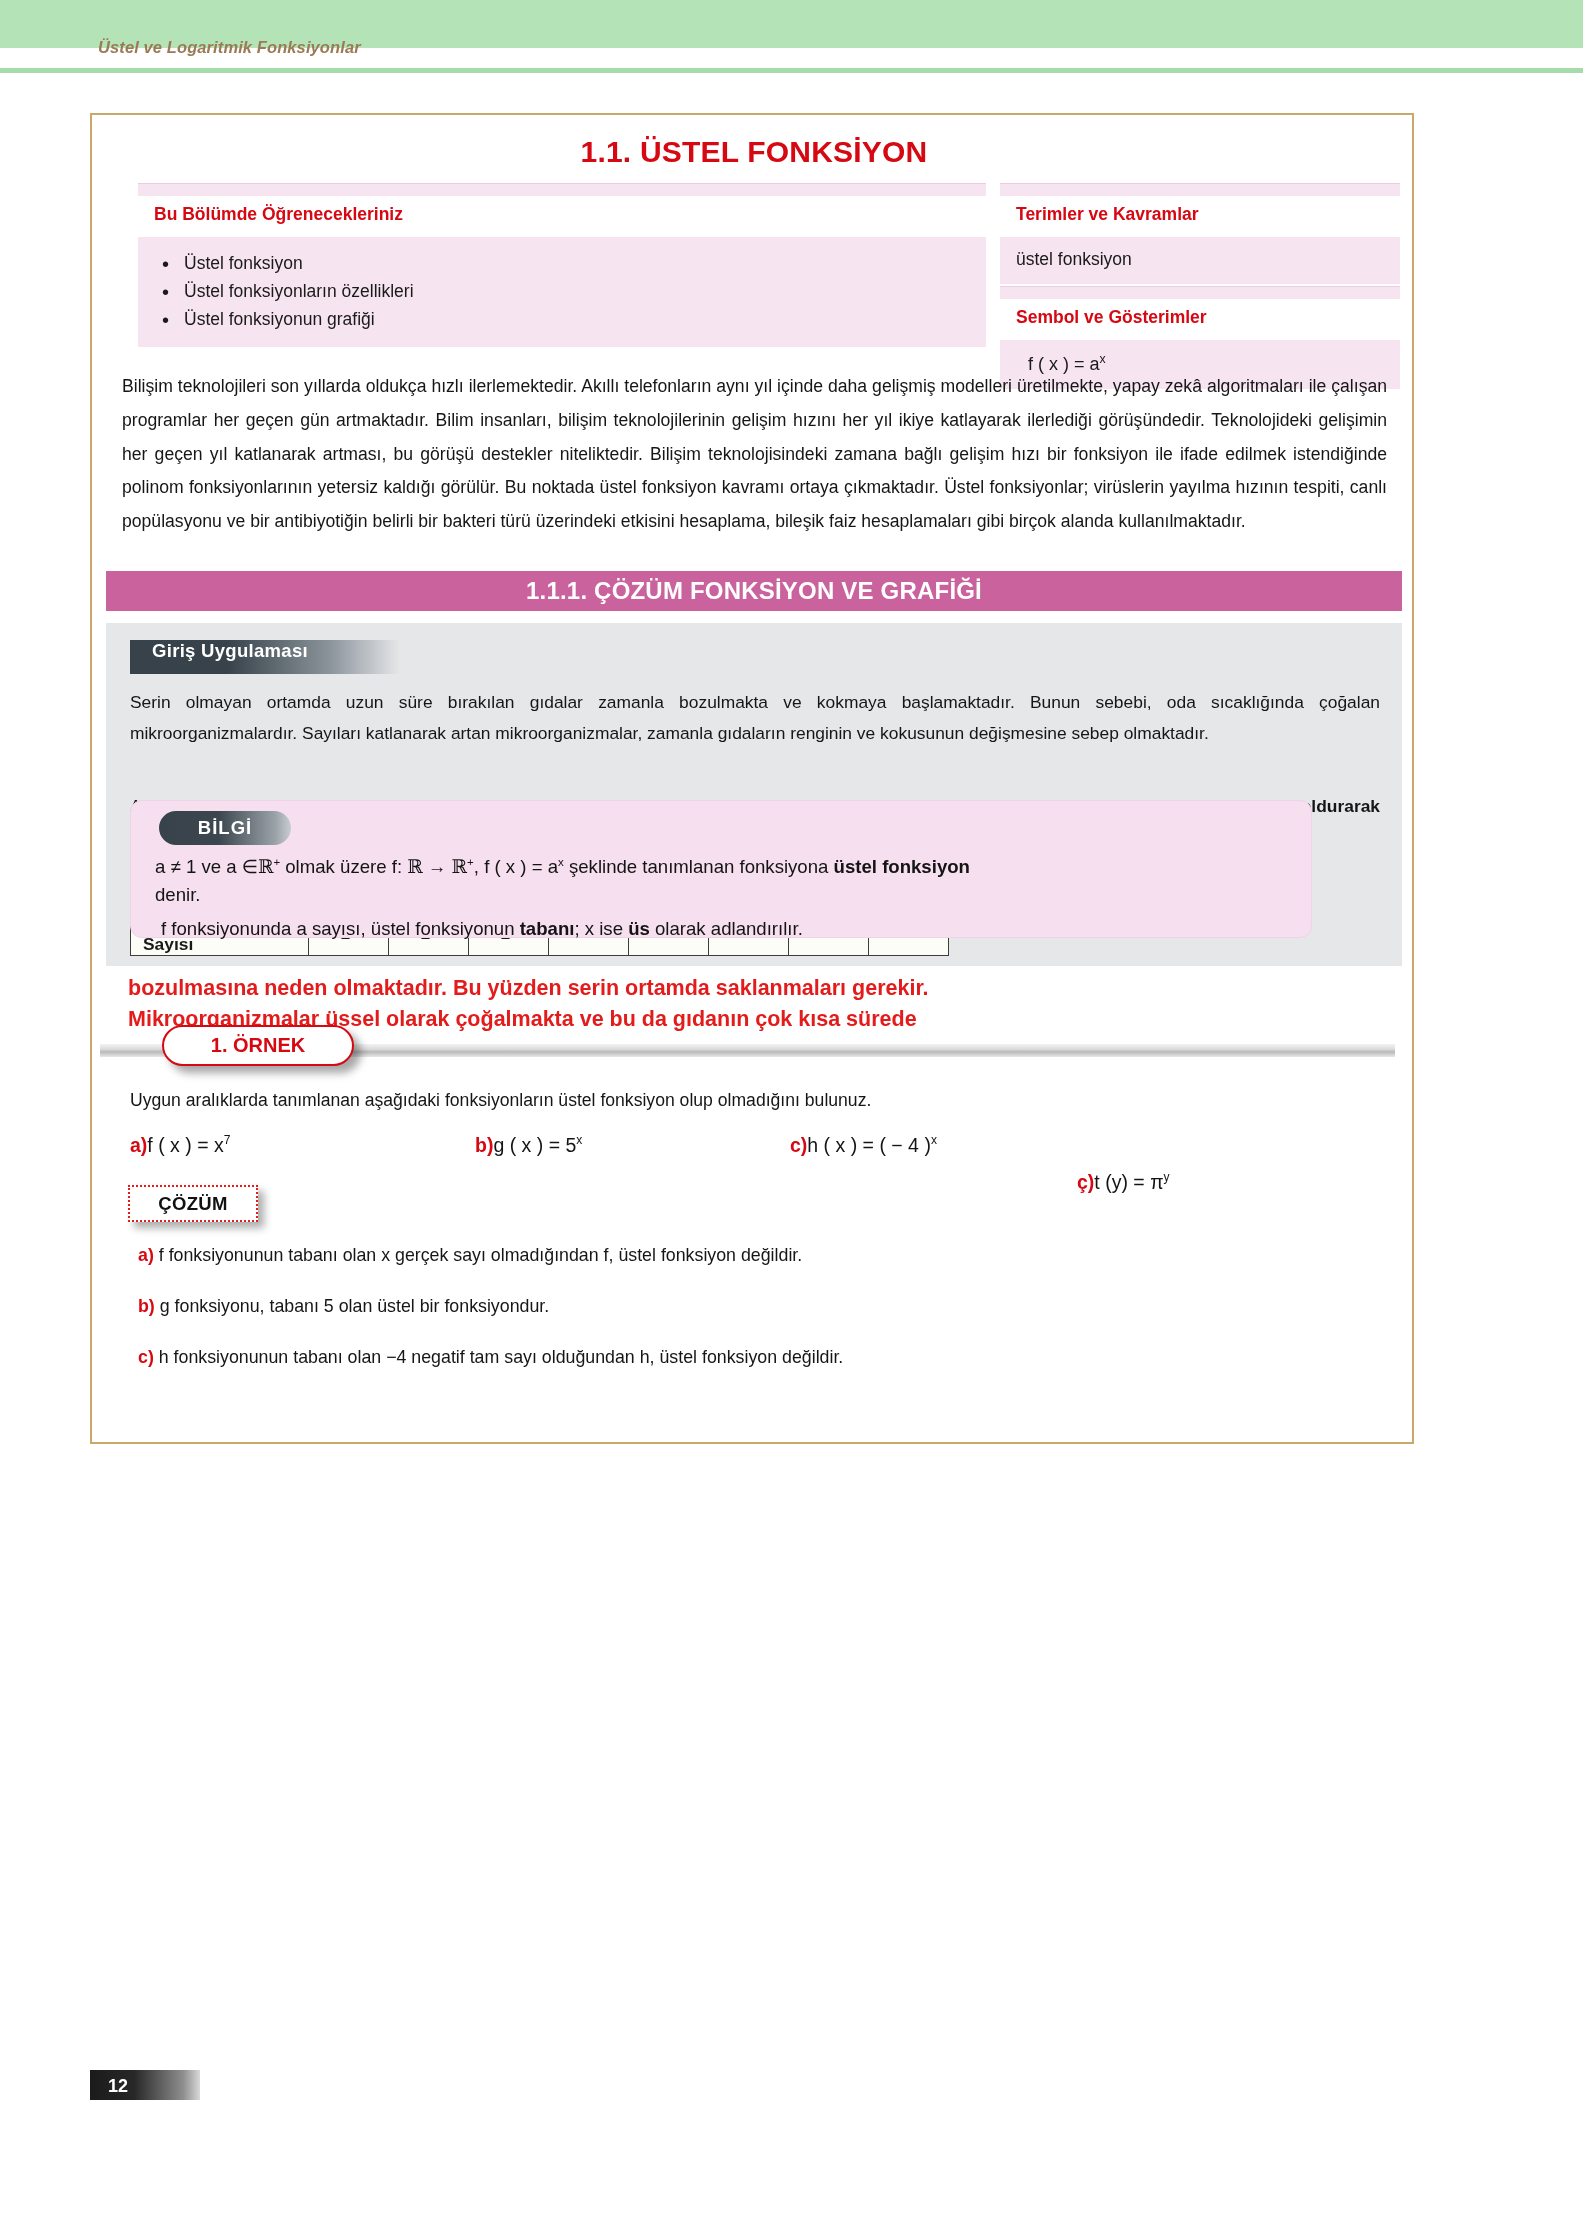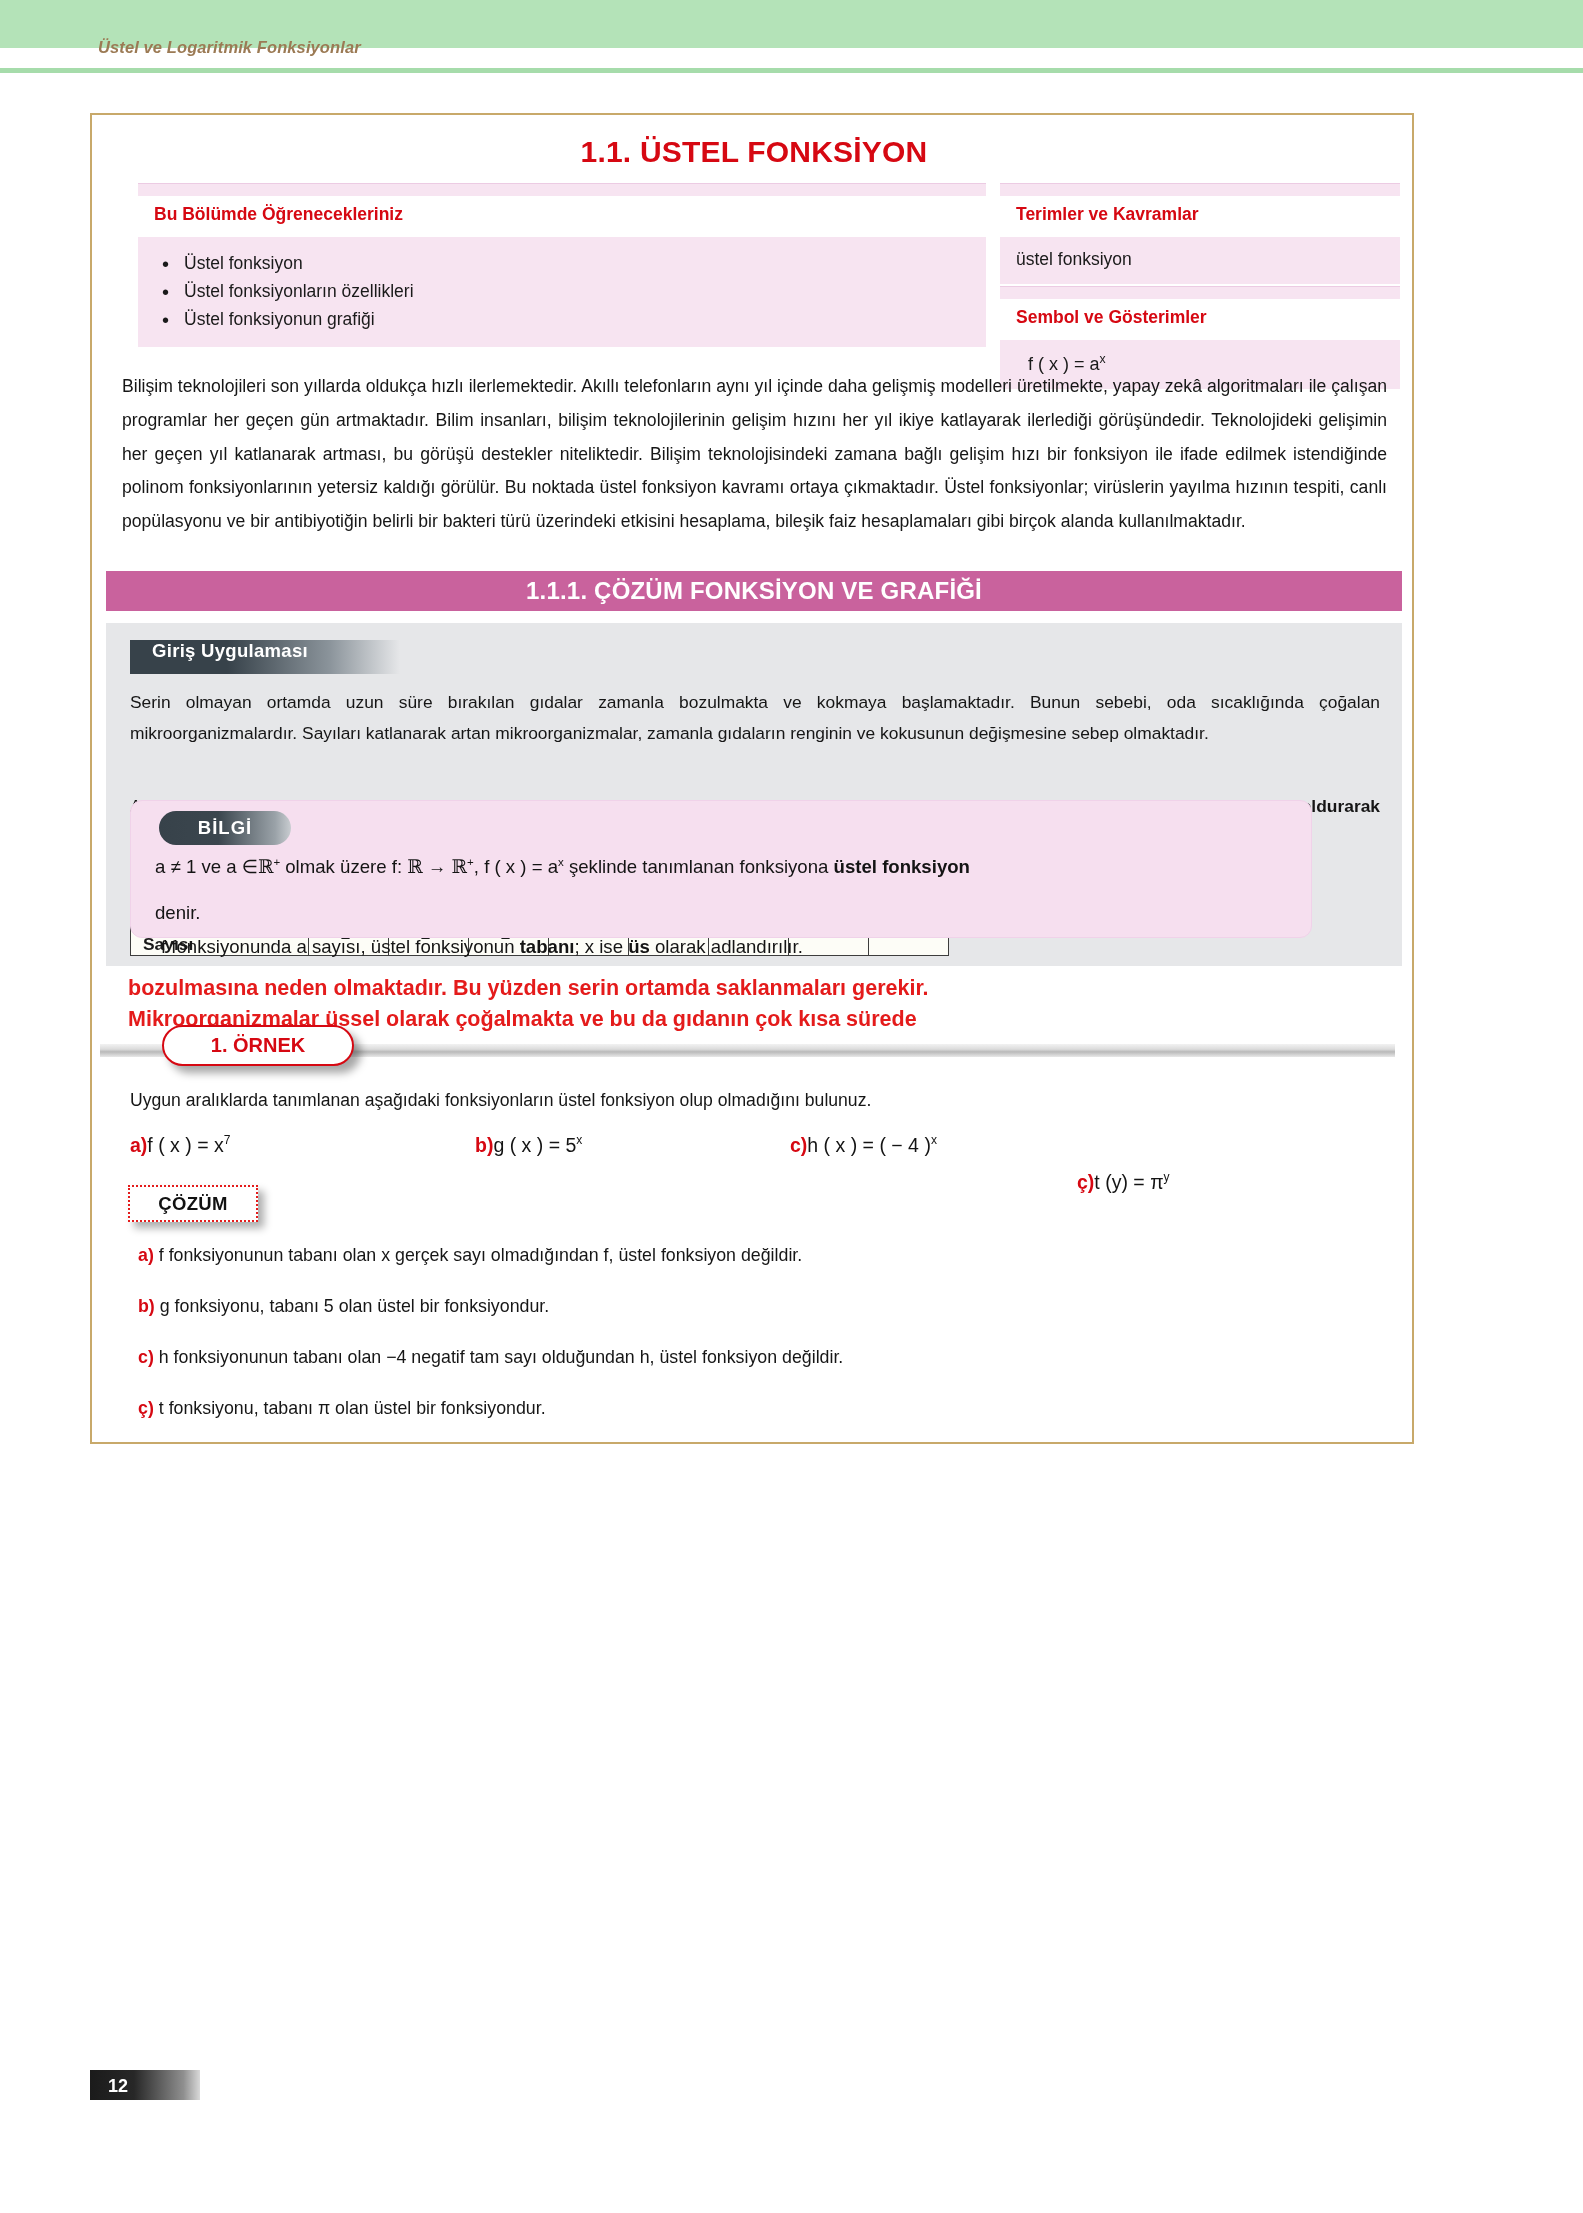--- a/index.html
+++ b/index.html
@@ -223,21 +223,21 @@
     justify-content: center;
     letter-spacing: 1px;
   }
   .bilgi-body {
     position: absolute; left: 24px; top: 52px;
     width: 1140px;
     font-size: 18.6px;
     line-height: 1.5;
     color: #141414;
   }
-  .bilgi-body .l2 { margin-top: 18px; }
+  .bilgi-body .l2 { margin-top: 0; }
   .bilgi-body .l3 { margin-top: 6px; padding-left: 6px; }
   .bb { font-family: "DejaVu Serif", serif; }
   sup.sm { font-size: 0.62em; }
 
   
   .ornek-bar {
     position: absolute; left: 133px; top: 1247px;
     width: 1180px; height: 13px;
     background: linear-gradient(to bottom, #f2f2f2 0%, #dcdcdc 40%, #b9b9b9 60%, #e8e8e8 100%);
   }
@@ -435,21 +435,20 @@
     </div>
 
     <div class="cozum" style="left:36px; top:1070px;">
       <span>ÇÖZÜM</span>
     </div>
 
     <div class="sol-list" style="left:46px; top:1128px;">
       <div class="sol-item"><span class="lab">a)</span><span> f fonksiyonunun tabanı olan x gerçek sayı olmadığından f, üstel fonksiyon değildir.</span></div>
       <div class="sol-item"><span class="lab">b)</span><span> g fonksiyonu, tabanı 5 olan üstel bir fonksiyondur.</span></div>
       <div class="sol-item"><span class="lab">c)</span><span> h fonksiyonunun tabanı olan −4 negatif tam sayı olduğundan h, üstel fonksiyon değildir.</span></div>
-      <div class="sol-item"><span class="lab">ç)</span><span> t fonksiyonu, tabanı π olan üstel bir fonksiyondur.</span></div>
     </div>
 
   </div>
 
   <div class="footer-bar"></div>
   <div class="footer-num">12</div>
 
 </div>
 
 </body></html>

